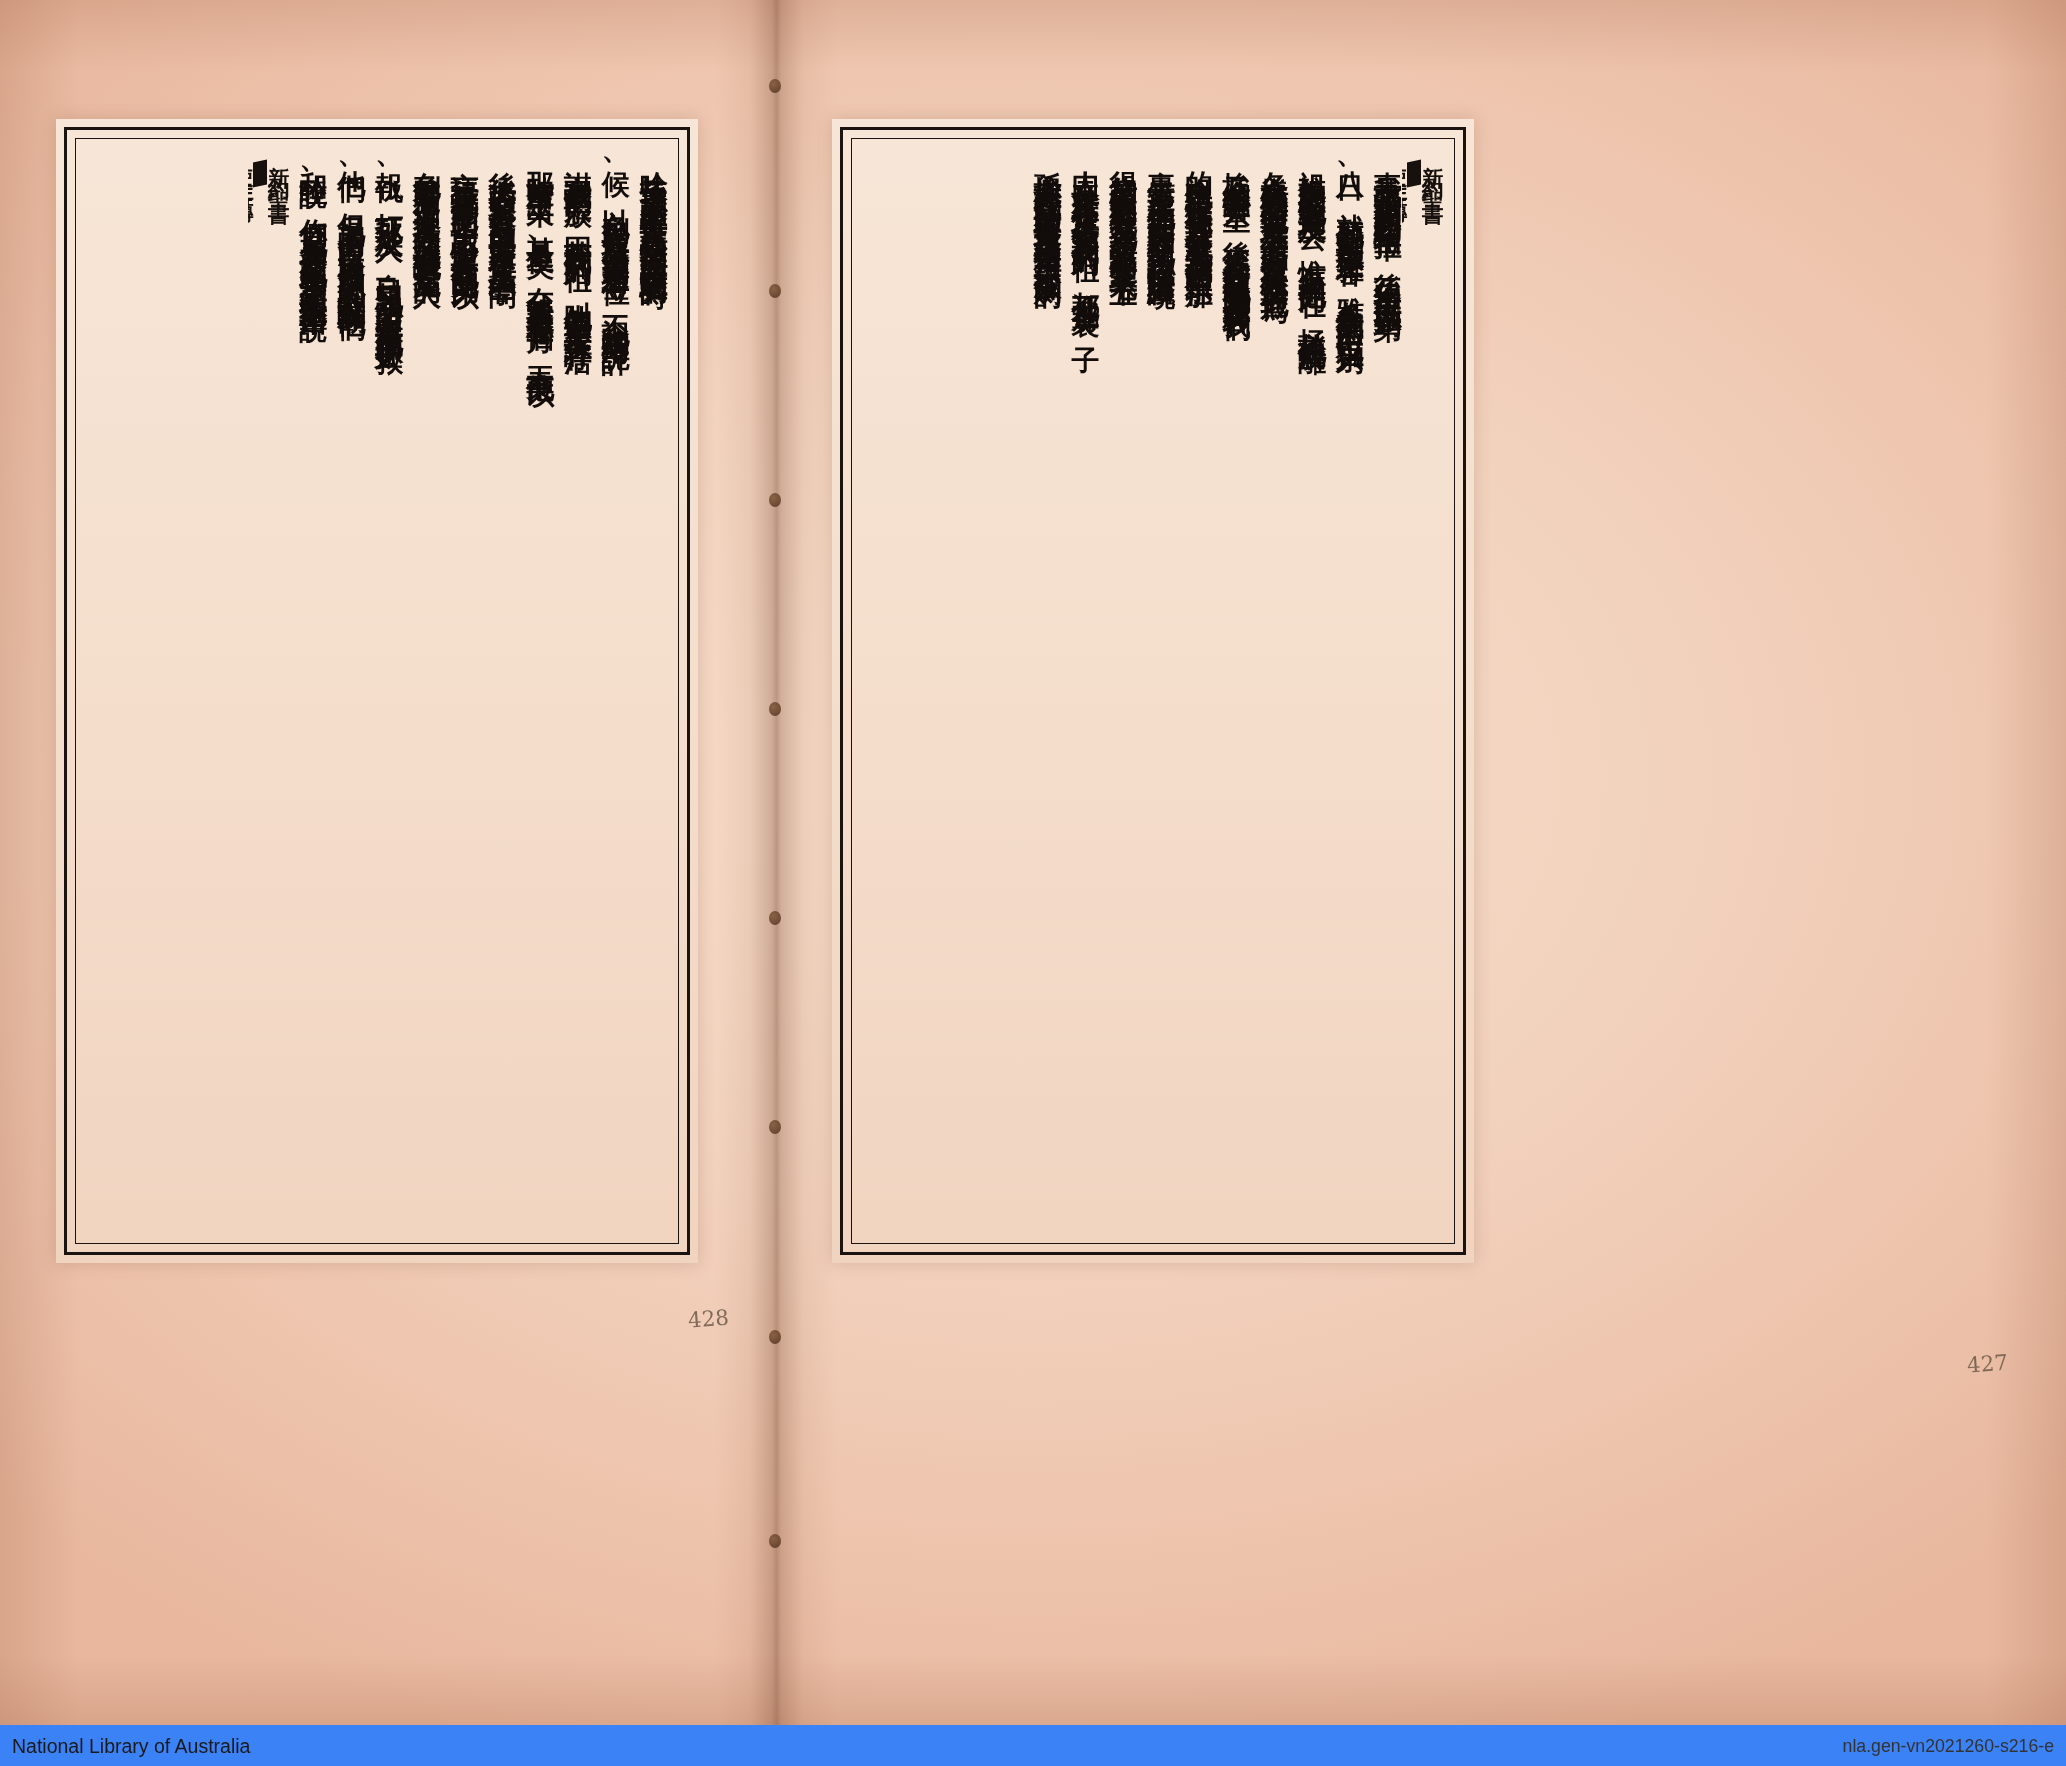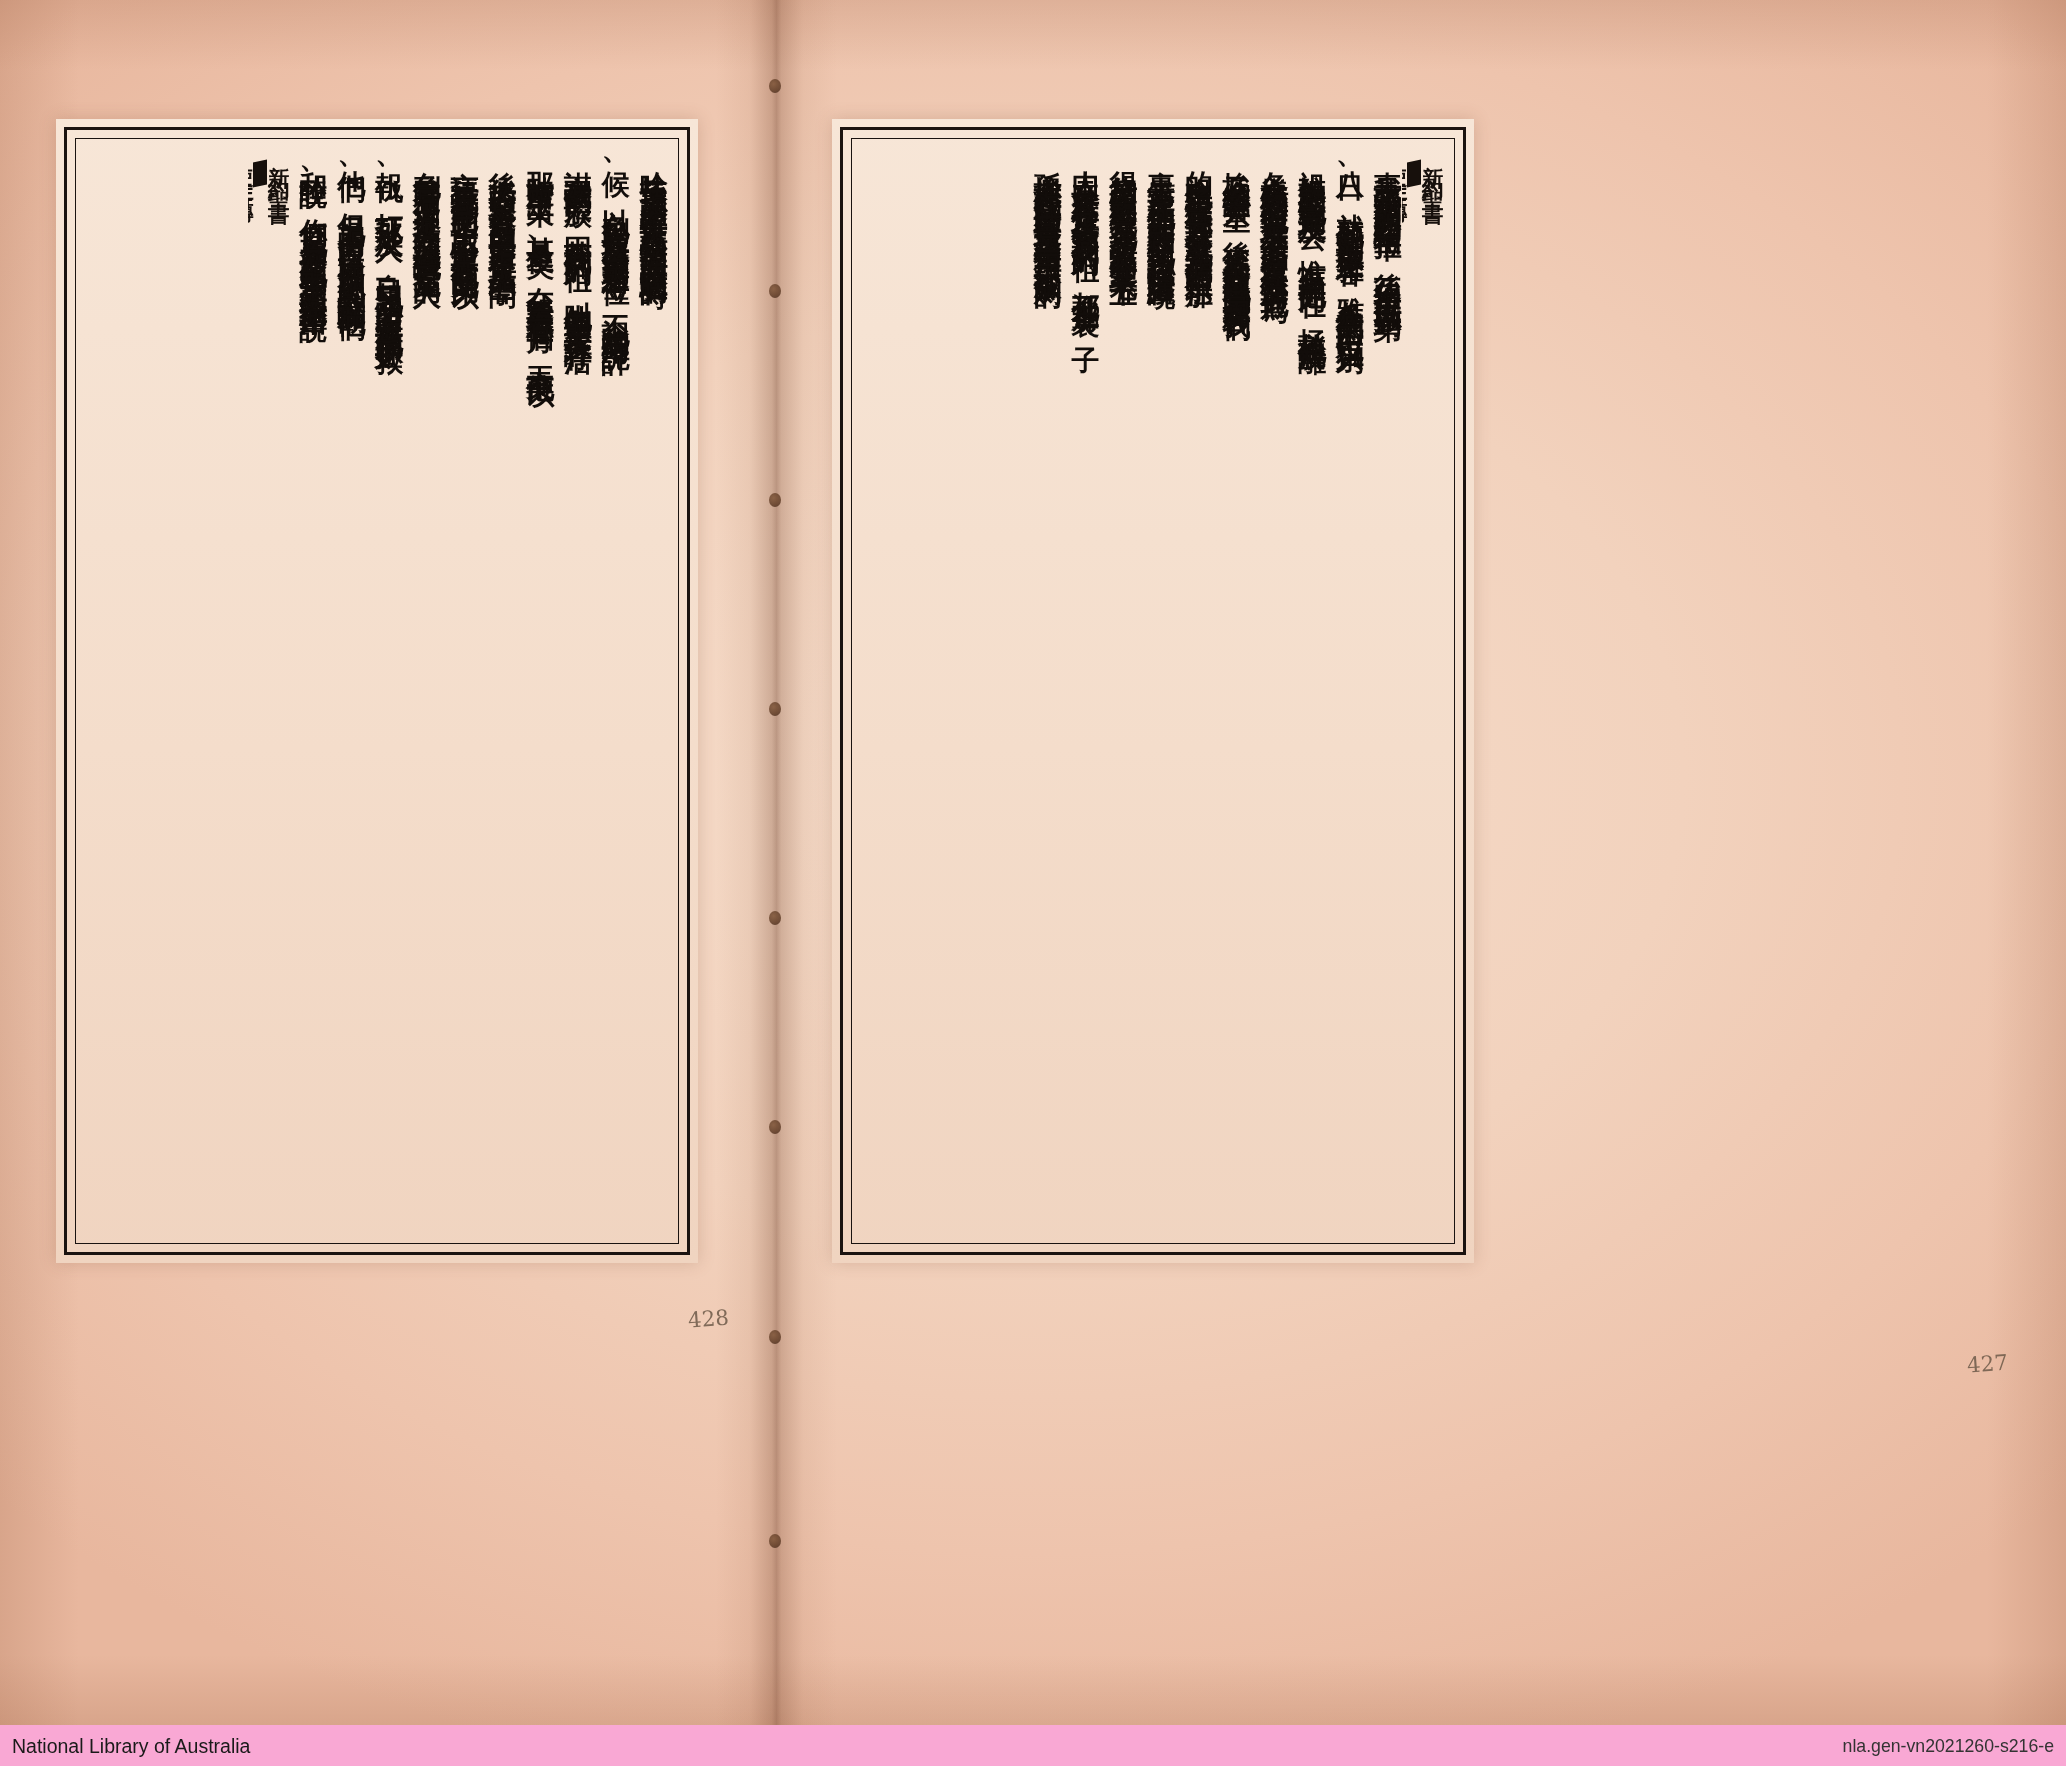--- a/index.html
+++ b/index.html
@@ -147,21 +147,21 @@
     opacity: 0.85;
   }
 
   
   #credit-bar {
     position: absolute;
     left: 0;
     top: 1725px;
     width: 2066px;
     height: 42px;
-    background: #f9a8d4;
+    background: #3b82f6;
     display: flex;
     align-items: center;
     justify-content: space-between;
     padding: 0 12px;
     box-sizing: border-box;
     font-family: "Liberation Sans", sans-serif;
     font-size: 19.5px;
     color: #1a1a1a;
     gap: 32px;
   }

